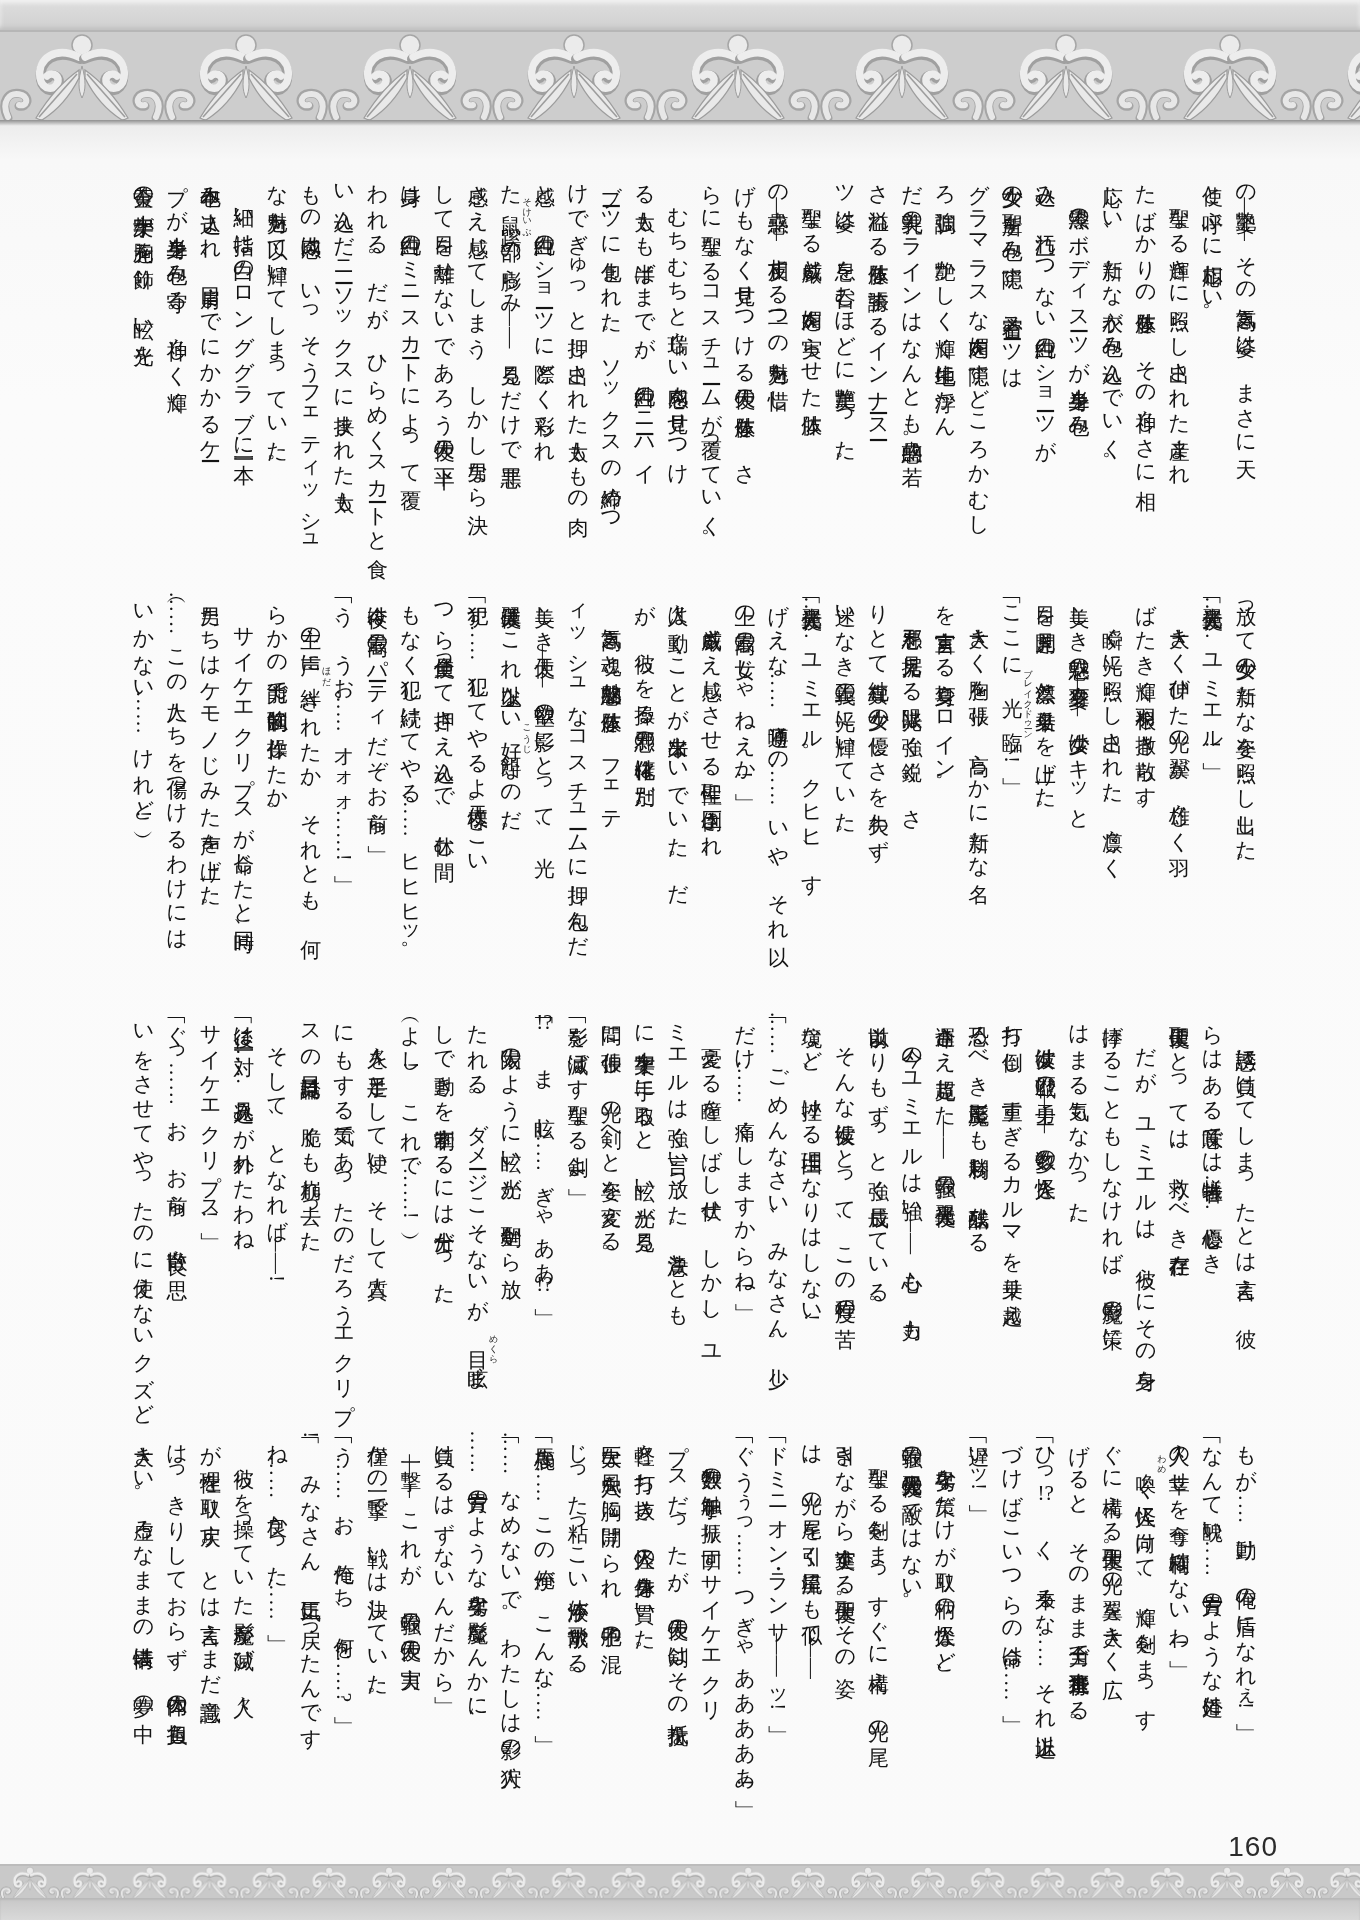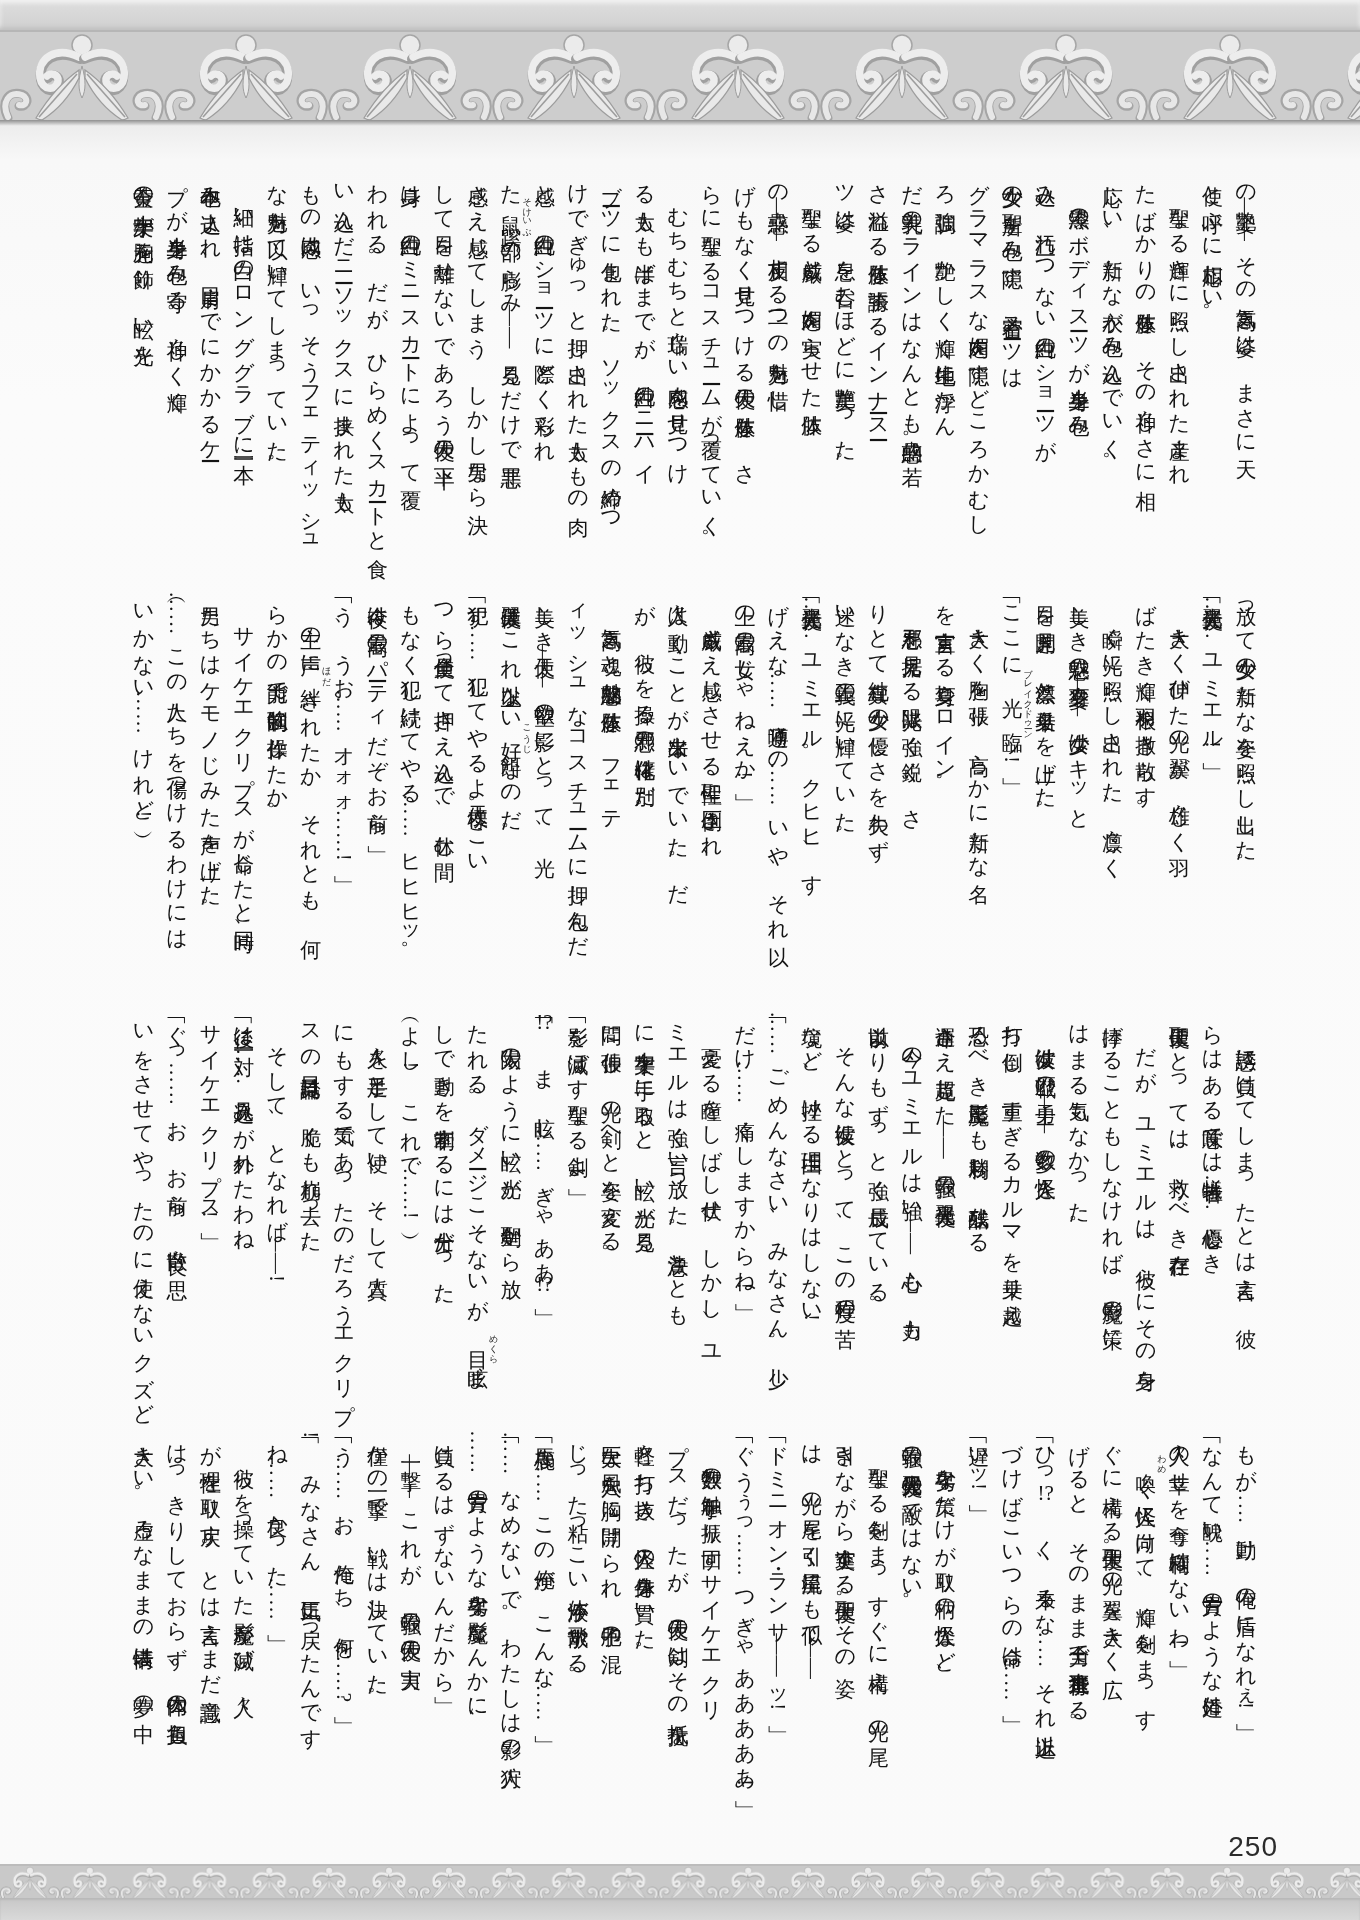--- a/index.html
+++ b/index.html
@@ -99,21 +99,21 @@
       <rect width="1360" height="88" fill="url(#pal)"></rect>
     </svg>
     <div class="edge"></div>
   </div>
 
   <div class="band band-1">の艶姿――その気高き姿は、まさに天<br>使と呼ぶに相応しい。<br>　聖なる輝きに照らし出された産まれ<br>たばかりの肢体を、その神々しさに相<br>応しい、新たな衣が包み込んでいく。<br>　漆黒のボディスーツが上半身を包み<br>込み、汚れ一つない純白のショーツが<br>少女の聖所を包み隠す。密着スーツは<br>グラマラスな媚肉を隠すどころかむし<br>ろ強調し、艶かしく輝く生地に浮かん<br>だ美乳のラインはなんとも蠱惑的。若<br>さ溢れる肢体を誇張するインナースー<br>ツ姿は、息を呑むほどに艶美だった。<br>　聖なる威厳と、媚肉を実らせた肢体<br>の蠱惑――相反する二つの魅力を惜し<br>げもなく見せつける天使の肢体を、さ<br>らに聖なるコスチュームが覆っていく。<br>　むちむちと瑞々しい肉感を見せつけ<br>る太もも半ばまでが、純白のニーハイ<br>ブーツに包まれた。ソックスの締めつ<br>けでぎゅっと押し出された太ももの肉<br>感と、純白のショーツに際どく彩られ<br>た<ruby>鼠蹊部<rt>そけいぶ</rt></ruby>の膨らみ――見るだけで罪悪<br>感さえ感じてしまう、しかし男なら決<br>して目を離せないであろう天使の下半<br>身は、純白のミニスカートによって覆<br>われる。だが、ひらめくスカートと食<br>い込んだニーソックスに挟まれた太も<br>もの肉感は、いっそうフェティッシュ<br>な魅力を以て輝いてしまっていた。<br>　細い指は白のロンググラブに一本一<br>本包み込まれ、肩口までにかかるケー<br>プが上半身を包み守る。神々しく輝く<br>黄金の十字架が胸元を飾り、眩い光を</div>
   <div class="band band-2">放って少女の新たな姿を照らし出した。<br>「光翼天使……ユミエル!」<br>　大きく伸びた光の翼が、雄々しく羽<br>ばたき輝く羽根を撒き散らす。<br>　瞬く光に照らし出された、凛々しく<br>美しき魅惑の変身姿――少女はキッと<br>目を見開き、凛然と名乗りを上げた。<br>「ここに<ruby>光臨<rt>ブレイク・ドゥーン</rt></ruby>ッ!」<br>　大きく胸を張り、高らかに新たな名<br>を宣言する変身ヒロイン。<br>　邪悪を見据える眼光は強く鋭く、さ<br>りとて純真な少女の優しさを失わず、<br>迷いなき正義の光に輝いていた。<br>「光翼天使……ユミエル。クヒヒ、す<br>げえな……噂通りの……いや、それ以<br>上の最高の女じゃねえか!」<br>　威厳さえ感じさせる聖性に圧倒され、<br>人々は動くことが出来ないでいた。だ<br>が、彼らを操る邪悪の権化は別だ。<br>　気高き魂と魅惑的な肢体を、フェテ<br>ィッシュなコスチュームに押し包んだ<br>美しき天使――欲望の影にとって、光<br>翼天使はこれ以上ない<ruby>好餌<rt>こうじ</rt></ruby>なのだ。<br>「犯す……犯してやるよ天使様。こい<br>つら全員使って押さえ込んで、休む間<br>もなく犯し続けてやる……ヒヒヒッ。<br>今夜は最高のパーティだぞお前ら!」<br>「う、うお……オォォ……!」<br>　主の声に<ruby>絆<rt>ほだ</rt></ruby>されたか、それとも、何<br>らかの能力で強制的に操作したか。<br>　サイケエクリプスが命じたと同時、<br>男たちはケモノじみた声を上げた。<br>（……この人たちを傷つけるわけには<br>いかない……けれど!）</div>
   <div class="band band-3">　誘惑に負けてしまったとは言え、彼<br>らはある意味では犠牲者……心優しき<br>聖天使にとっては、救うべき存在だ。<br>　だが、ユミエルは、彼らにその身を<br>捧げることもしなければ、影魔の策に<br>はまる気もなかった。<br>　彼女は歴戦の勇士――数多の怪人を<br>打ち倒し、重すぎるカルマを乗り越え、<br>恐るべき影魔王にも勝利し、残酷なる<br>運命さえ超克した――最強の光翼天使。<br>　今のユミエルは強い――心も、力も、<br>以前よりもずっと強く成長している。<br>　そんな彼女にとって、この程度の苦<br>境など、挫ける理由になりはしない!<br>「……ごめんなさい、みなさん。少し<br>だけ……痛くしますからね!」<br>　憂える瞳をしばし伏せ、しかし、ユ<br>ミエルは強く言い放った。決意ととも<br>に十字架を手に取ると、眩い光が見る<br>間に伸張し、光の剣へと姿を変える。<br>「影を滅ぼす聖なる剣よ!」<br>「<span class="tcy">!?</span>　ま、眩し……ぎゃああ<span class="tcy">!?</span>」<br>　太陽のように眩い光が、聖剣から放<br>たれる。ダメージこそないが、<ruby>目眩<rt>めくら</rt></ruby>ま<br>しで動きを牽制するには十分だった。<br>（よし!　これで……!）<br>　人々を手足として使い、そして人質<br>にもする気であったのだろうエクリプ<br>スの目論見は、脆くも崩れ去った。<br>　そして、となれば――!<br>「後は一対一……見込みが外れたわね、<br>サイケエクリプス!」<br>「ぐっ……お、お前ら!　散々良い思<br>いをさせてやったのに使えないクズど</div>
   <div class="band band-4">もが……動け、俺の盾になれぇ!」<br>「なんて醜い……貴方のような外道に、<br>人々の幸せを奪う権利はないわ!」<br>　<ruby>喚<rt>わめ</rt></ruby>く怪人に向けて、輝く剣をまっす<br>ぐに構える聖天使。光の翼を大きく広<br>げると、そのまま全力で直進飛行する。<br>「ひっ<span class="tcy">!?</span>　く、来るな……それ以上近<br>づけばこいつらの命は……」<br>「遅いッ!」<br>　卑劣な策だけが取り柄の怪人など、<br>最強の光翼天使の敵ではない。<br>　聖なる剣をまっすぐに構え、光の尾<br>引きながら突進する聖天使。その姿<br>は、光の尾を引く流星にも似て――<br>「ドミニオン・ランサ――ッ!」<br>「ぐうぅっ……つぎゃあああああ!」<br>　無数の触手を振り回すサイケエクリ<br>プスだったが、天使の剣はその抵抗を<br>軽々と打ち抜き、怪人の身体を貫いた。<br>巨大な風穴を胸に開けられ、胞子の混<br>じった粘っこい体液が飛散する。<br>「馬鹿な……この俺が、こんな……」<br>「……なめないで。わたしは影の狩人<br>……貴方のような卑劣な影魔なんかに、<br>負けるはずないんだから」<br>　一撃――これが、最強の天使の実力。<br>僅かの一撃で、戦いは決していた。<br>「う……お、俺たち、何を……?」<br>「!　みなさん、正気に戻ったんです<br>ね……良かった……」<br>　彼らを操っていた影魔が滅び、人々<br>が理性を取り戻す。とは言えまだ意識<br>はっきりしておらず、肉体の負担も<br>大きい。虚ろなままの表情は、夢の中</div>
 
-  <div class="page-number">250</div>
+  <div class="page-number">160</div>
 
   <div class="border-bottom">
     <div class="bedge"></div>
     <svg width="1360" height="32">
       <rect width="1360" height="32" fill="url(#pal2)"></rect>
     </svg>
     <div class="bcap"></div>
   </div>
 
 </div>

